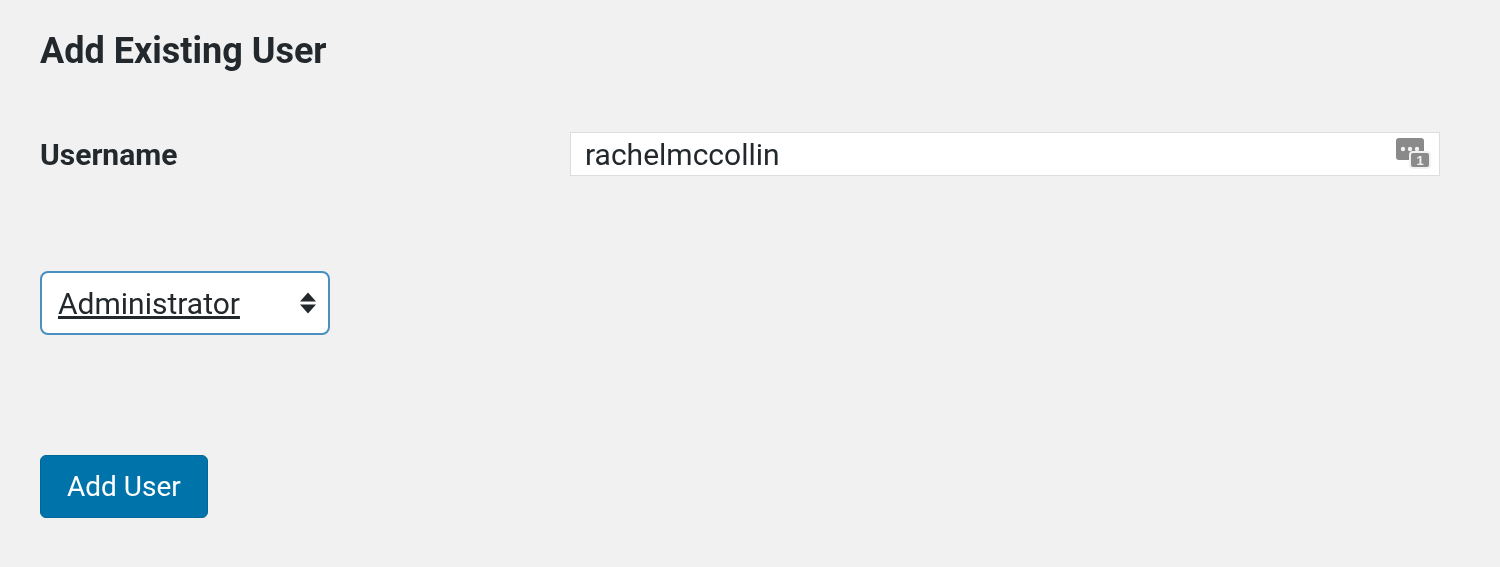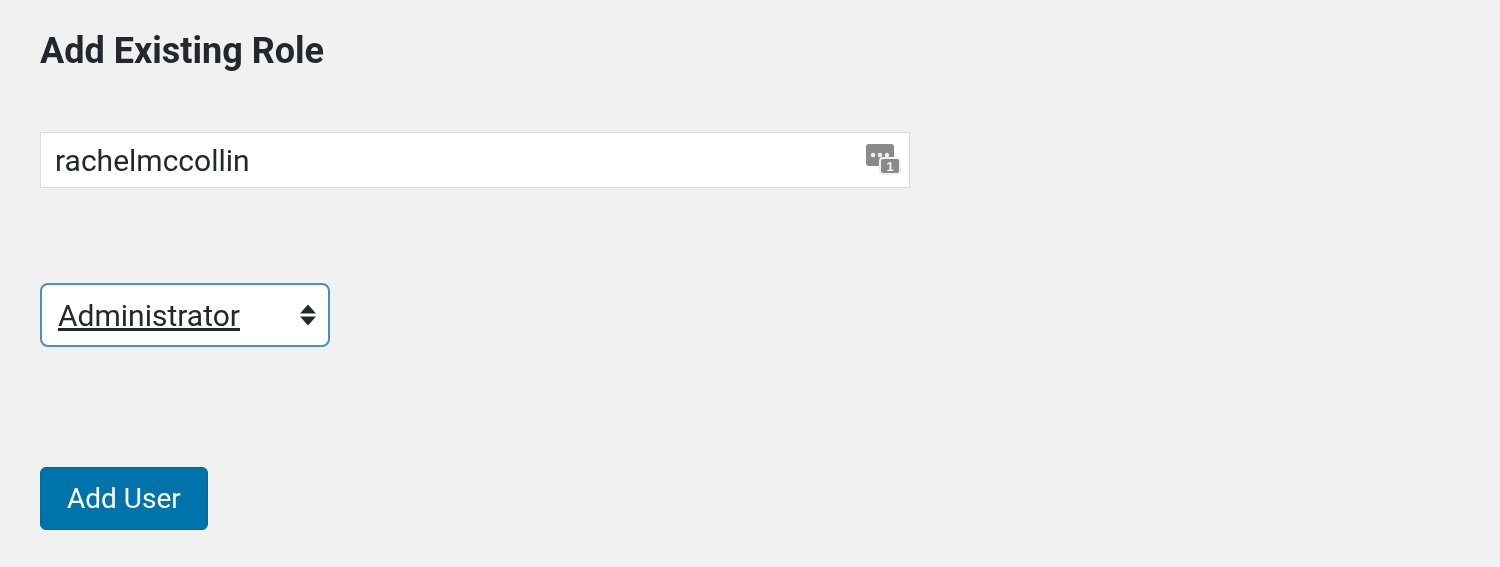--- a/index.html
+++ b/index.html
@@ -33,21 +33,21 @@
       color: #23282d;
       flex-shrink: 0;
     }
     .input-wrapper {
       position: relative;
       flex: 1;
       max-width: 870px;
     }
     .text-input {
       width: 100%;
-      height: 56px;
+      height: 44px;
       padding: 8px 50px 8px 14px;
       font-size: 30px;
       background: #ffffff;
       border: 1px solid #ddd;
       color: #23282d;
       outline: none;
       font-family: inherit;
     }
     .autofill-icon {
       position: absolute;
@@ -114,23 +114,24 @@
       cursor: pointer;
       font-family: inherit;
       margin-top: 25px;
     }
   </style>
 </head>
 <body>
 
 
 
-<h1 class="page-title">Add Existing Role</h1>
+<h1 class="page-title">Add Existing User</h1>
 
 <div class="form-row">
+  <label class="form-label">Username</label>
   <div class="input-wrapper">
     <input type="text" class="text-input" value="rachelmccollin" style="">
     <span class="autofill-icon">
       <svg viewBox="0 0 36 32" fill="currentColor">
         <rect x="0" y="0" width="28" height="22" rx="3" fill="#8a8a8a"></rect>
         <circle cx="7" cy="11" r="2.2" fill="#f1f1f1"></circle>
         <circle cx="14" cy="11" r="2.2" fill="#f1f1f1"></circle>
         <circle cx="21" cy="11" r="2.2" fill="#f1f1f1"></circle>
         <rect x="14" y="14" width="20" height="16" rx="3" fill="#8a8a8a" stroke="#f1f1f1" stroke-width="2"></rect>
         <text x="24" y="27" font-size="13" font-weight="bold" fill="#f1f1f1" text-anchor="middle" font-family="Arial">1</text>

